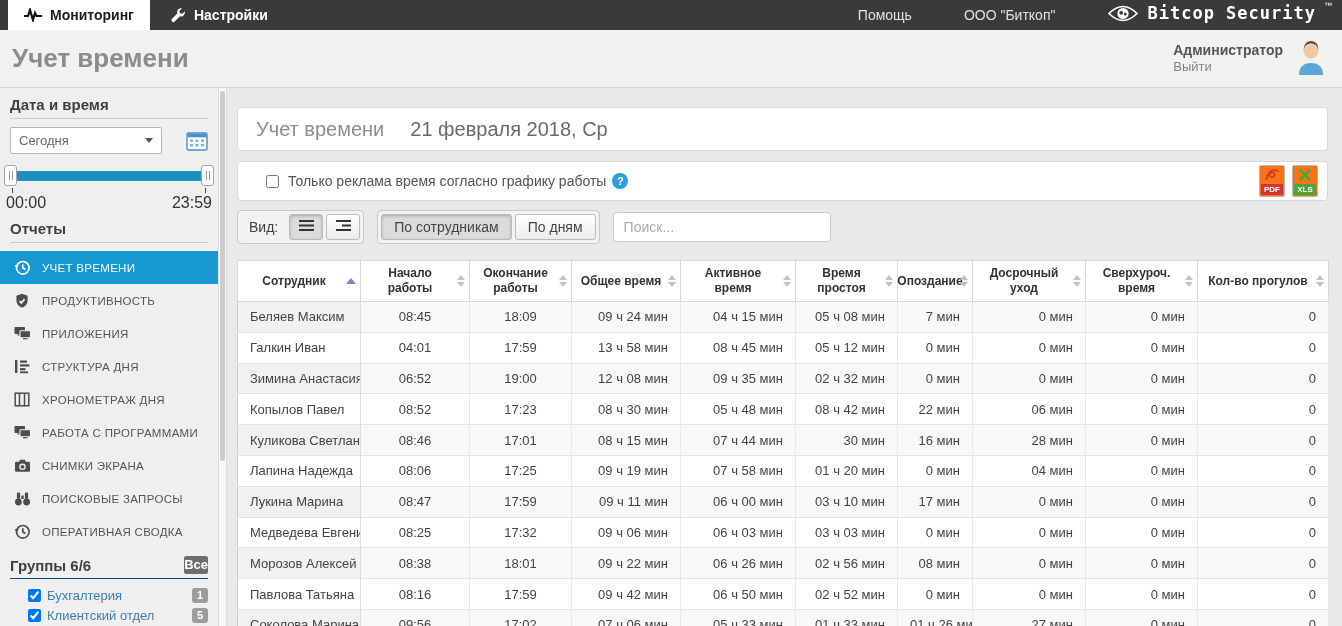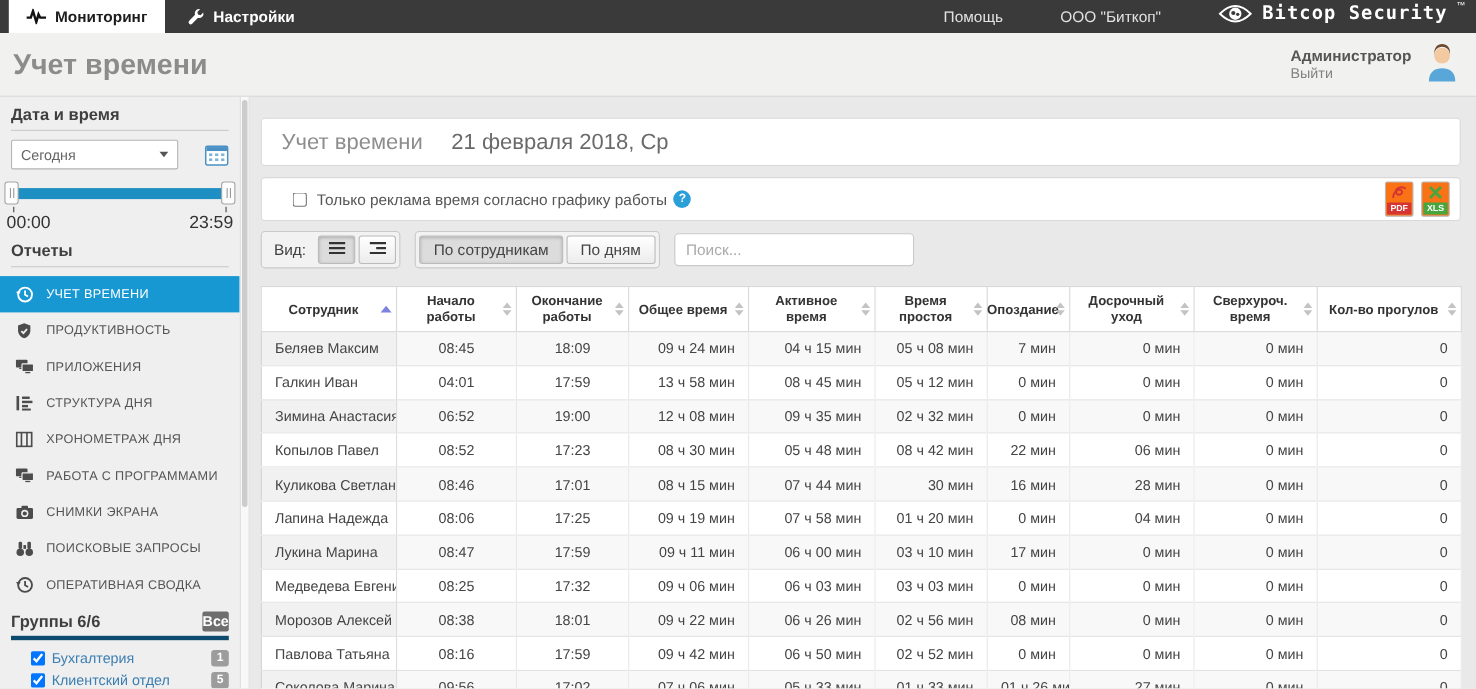--- a/index.html
+++ b/index.html
@@ -54,21 +54,21 @@
   .slider-labels { display:flex; justify-content:space-between; margin:1px 6px 8px; font-size:16px; color:#333; }
 
   .menu { margin-top:4px; }
   .menu-item { height:33px; display:flex; align-items:center; gap:10px; padding:0 0 0 12px;
                font-size:11.5px; color:#555; letter-spacing:.3px; cursor:pointer; }
   .menu-item .icon { width:20px; display:flex; justify-content:center; color:#4c4c4c; }
   .menu-item.active { background:#1798d3; color:#fff; }
   .menu-item.active .icon { color:#fff; }
 
   .groups-head { display:flex; align-items:flex-end; margin:8px 10px 6px; padding-bottom:4px;
-                 border-bottom:4px solid #0c4a6e; }
+                 border-bottom:1px solid #0c4a6e; }
   .groups-title { font-size:15px; font-weight:bold; color:#3f3f3f; }
   .all-btn { margin-left:auto; background:#6e6e6e; color:#fff; font-size:13px; font-weight:bold;
              padding:1px 0 2px; border-radius:2px; cursor:pointer; }
   .group-row { display:flex; align-items:center; gap:6px; margin:0 10px; height:20px;padding-left:18px; }
   .group-row input { width:13px; height:13px; }
   .group-label { font-size:13px; color:#3c7fb1; cursor:pointer; flex:1; white-space:nowrap; overflow:hidden; }
   .badge { min-width:16px; height:15px; background:#9c9c9c; border-radius:3px; color:#fff;
            font-size:11px; font-weight:bold; text-align:center; line-height:15px; padding:0 3px; }
 
   

